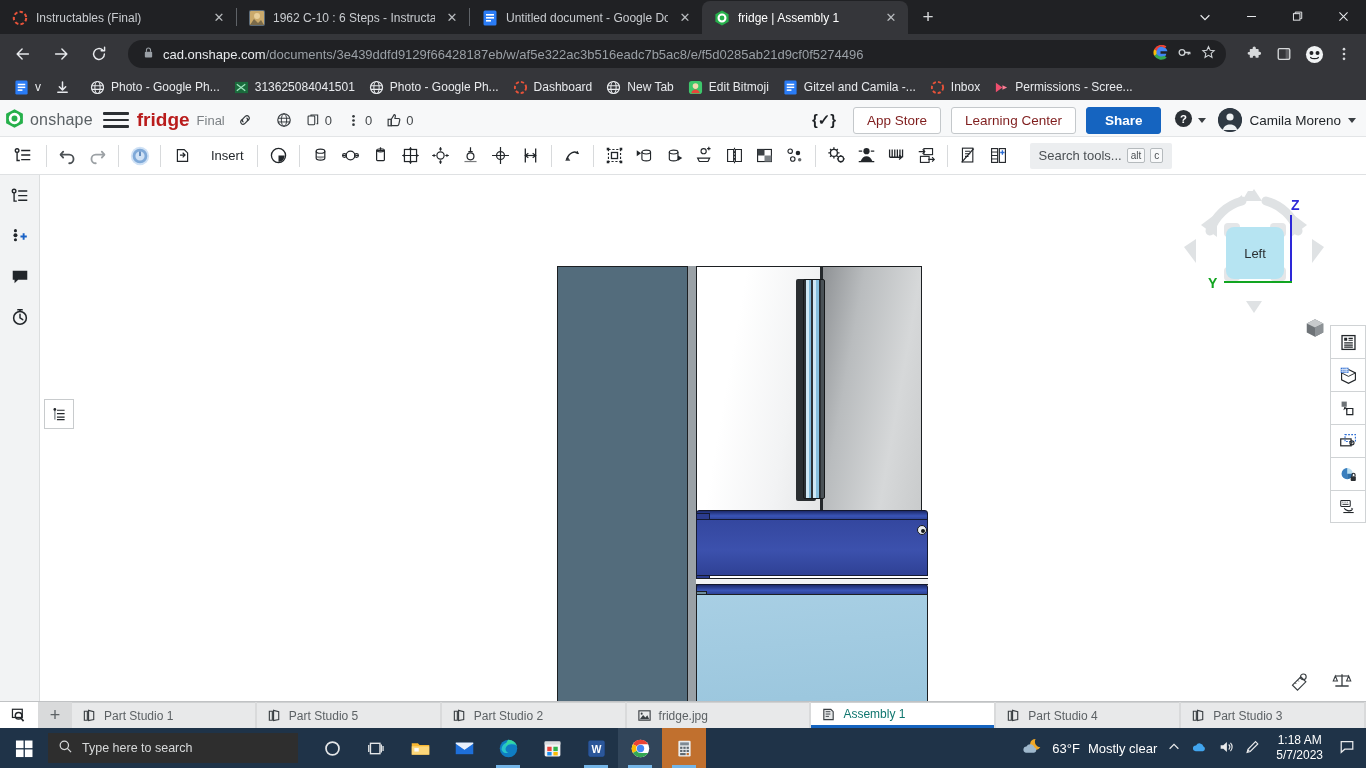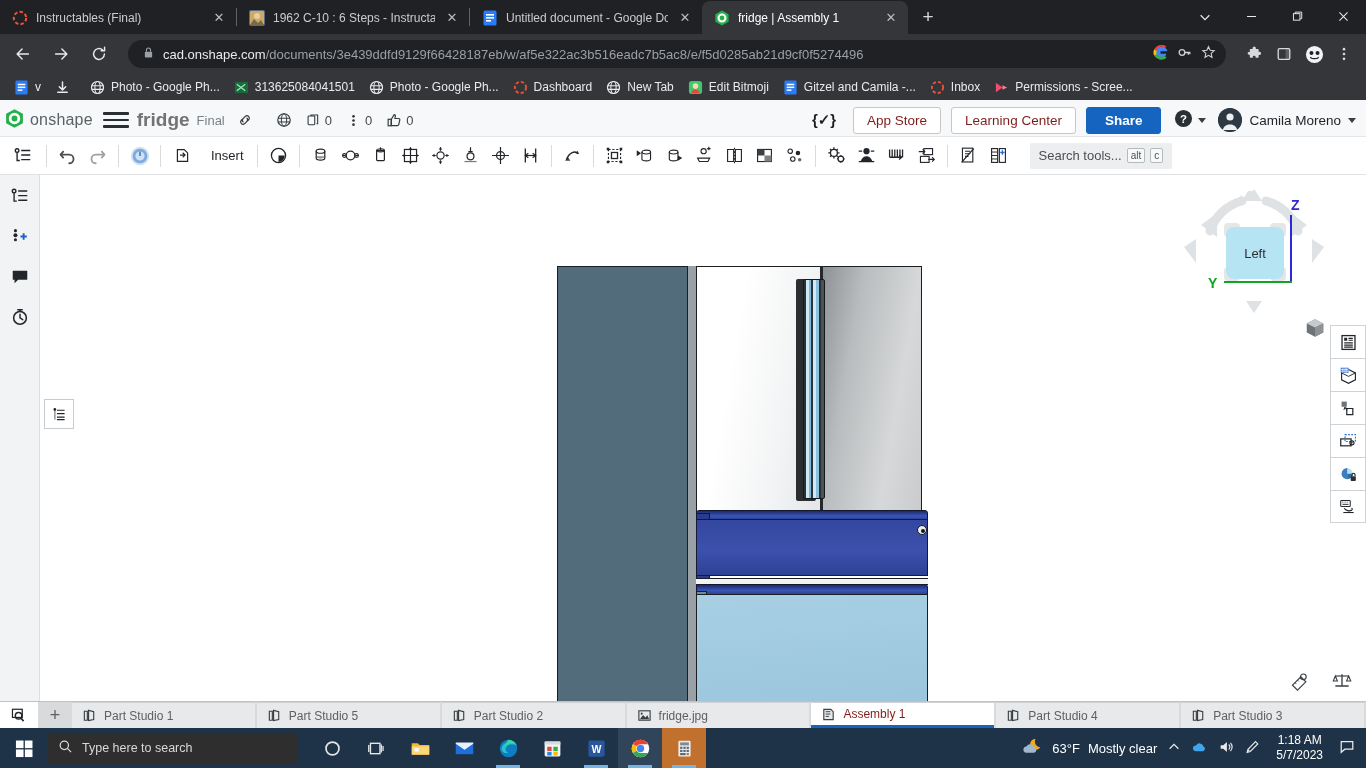--- a/index.html
+++ b/index.html
@@ -46,21 +46,21 @@
   .bm .bmico{ width:15px; height:15px; flex:0 0 15px; }
 
   
   #onshape{ height:calc(768px - 100px - 40px); background:#fff; display:flex; flex-direction:column; }
 
   .os-header{ height:37px; background:#f7f8f9; display:flex; align-items:center; padding:4px 10px 0 4px; border-bottom:1px solid #e3e5e7; }
   .os-logo-wrap{ display:flex; align-items:center; gap:5px; }
   .os-logo-text{ font-size:16px; color:#5b6165; letter-spacing:.2px; }
   .hamburger{ width:26px; height:26px; display:flex; flex-direction:column; justify-content:center; gap:4px; margin-left:10px; }
   .hamburger span{ display:block; height:2.6px; background:#2b2f33; border-radius:1px; }
-  .doc-title{ font-size:19px; font-weight:bold; color:#737373; margin-left:8px; }
+  .doc-title{ font-size:19px; font-weight:bold; color:#b91c1c; margin-left:8px; }
   .doc-branch{ font-size:13px; color:#7c8185; margin-left:7px; }
   .os-stat{ display:flex; align-items:center; gap:4px; color:#45494c; font-size:13px; }
   .os-spacer{ flex:1; }
   .os-btn{
     height:27px; padding:0 13px; border:1px solid #c4c8cb; background:#fff;
     border-radius:3px; font-size:13.5px; color:#7f1d1d; display:flex; align-items:center;
   }
   .os-btn.primary{ background:#1564c0; border-color:#1564c0; color:#fff; font-weight:bold; padding:0 18px; }
   .userchip{ display:flex; align-items:center; gap:7px; font-size:13.5px; color:#22262a; }
   .avatar{ width:24px; height:24px; border-radius:50%; background:#2f3943; display:flex; align-items:flex-end; justify-content:center; overflow:hidden; }
@@ -131,21 +131,21 @@
 
   
   .doctabs{ height:27px; background:#d9dadb; display:flex; align-items:stretch; border-top:1px solid #c0c2c4; }
   .dt-tool{ width:38px; display:flex; align-items:center; justify-content:center; background:#fff; }
   .dt-add{ width:34px; display:flex; align-items:center; justify-content:center; color:#5c6164; font-size:18px; background:#d9dadb; }
   .dtab{
     flex:1 1 0; min-width:0; display:flex; align-items:center; gap:7px; padding:0 10px;
     background:#e8e9ea; color:#5c6164; font-size:12px; margin-right:2px;
     border-top:1px solid #cfd1d2; white-space:nowrap; overflow:hidden;
   }
-  .dtab.active{ background:#fff; color:#7f1d1d; border-bottom:3px solid #1564c0; }
+  .dtab.active{ background:#fff; color:#0f766e; border-bottom:3px solid #1564c0; }
   .dtab .dtico{ width:15px; height:15px; flex:0 0 15px; }
 
   
   .taskbar{ height:40px; background:#1f3348; display:flex; align-items:center; padding:0 0 0 0; }
   .start{ width:48px; height:40px; display:flex; align-items:center; justify-content:center; }
   .tb-search{ width:250px; height:30px; background:#2e2e2e; display:flex; align-items:center; gap:9px; padding:0 10px; color:#d7d9da; font-size:12.5px; }
   .tb-ico{ width:44px; height:40px; display:flex; align-items:center; justify-content:center; position:relative; }
   .tb-ico.run::after{ content:""; position:absolute; bottom:0; left:10px; right:10px; height:3px; background:#74b5e7; }
   .tb-ico.active{ background:#31455a; }
   .tray{ margin-left:auto; display:flex; align-items:center; gap:10px; padding-right:11px; color:#e9eaeb; font-size:12.5px; }

